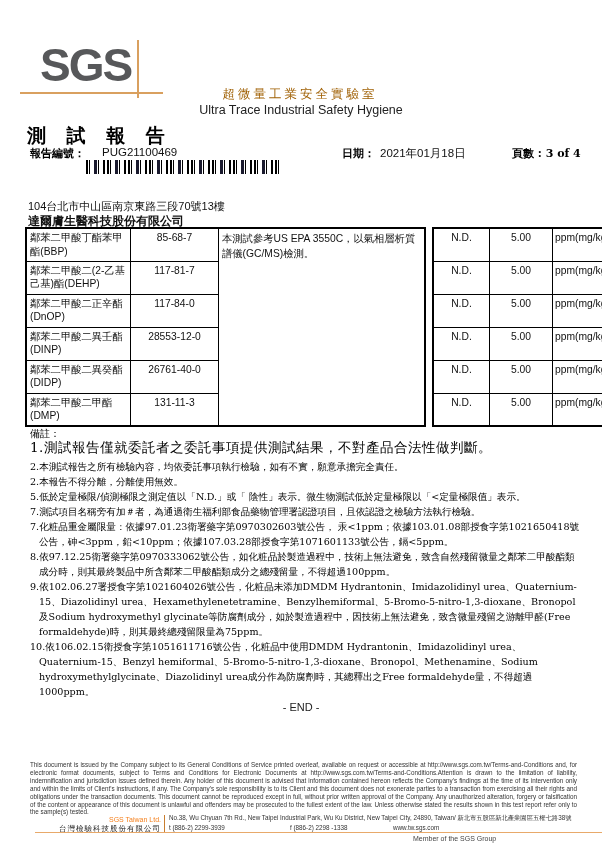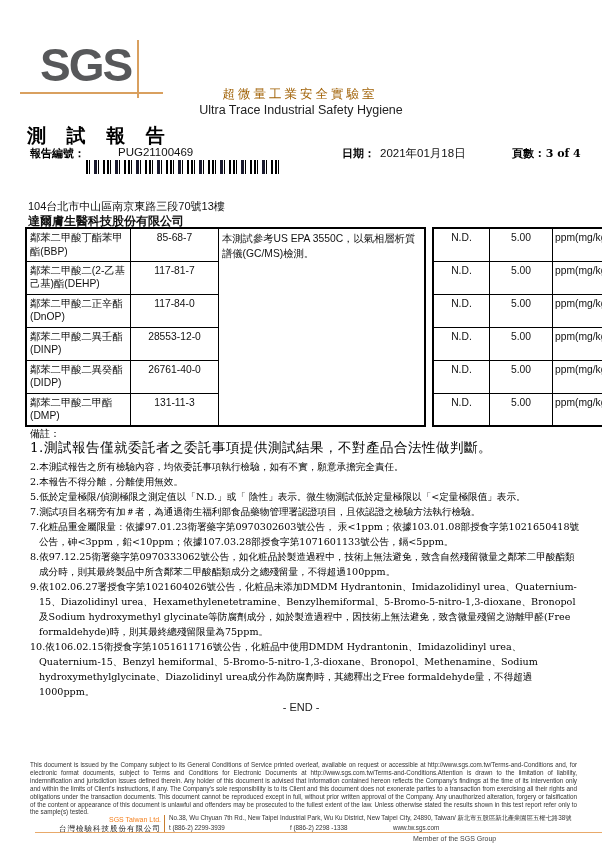--- a/index.html
+++ b/index.html
@@ -15,21 +15,21 @@
   .report-title{left:27px;top:103px;font-size:19px;font-weight:700;letter-spacing:7px;
                 font-family:"DejaVu Serif",serif;color:#000;margin-top:20px;}
   .lab-zh{left:0;top:86px;width:600px;text-align:center;font-size:12.5px;letter-spacing:3px;
           font-family:Liberation Serif, serif;color:#a16207;}
   .lab-en{left:0;top:103px;width:602px;text-align:center;font-size:12.5px;color:#222;}
 
   
   .lbl{font-family:"DejaVu Serif",serif;font-weight:700;font-size:11px;color:#000;}
   .val{font-size:11.5px;color:#111;}
   .info-report-label{left:30px;top:146px;}
-  .info-report-no{left:86px;top:146px;padding-left:32px;}
+  .info-report-no{left:70px;top:146px;padding-left:32px;}
   .info-date-label{left:342px;top:146px;}
   .info-date{left:380px;top:146px;}
   .info-page{left:512px;top:146px;}
   .barcode{left:86px;top:160px;width:193px;height:14px;
      background:
        repeating-linear-gradient(90deg,#000 0 2px,#fff 2px 3px,#000 3px 4px,#fff 4px 8px,
          #1a1a2e 8px 11px,#fff 11px 12px,#000 12px 13px,#fff 13px 17px,#000 17px 19px,#fff 19px 21px);}
 
   .client-name{left:28px;top:181px;font-size:12px;font-weight:700;color:#111;margin-top:32px;}
   .client-addr{left:28px;top:199px;font-size:11px;color:#111;}

